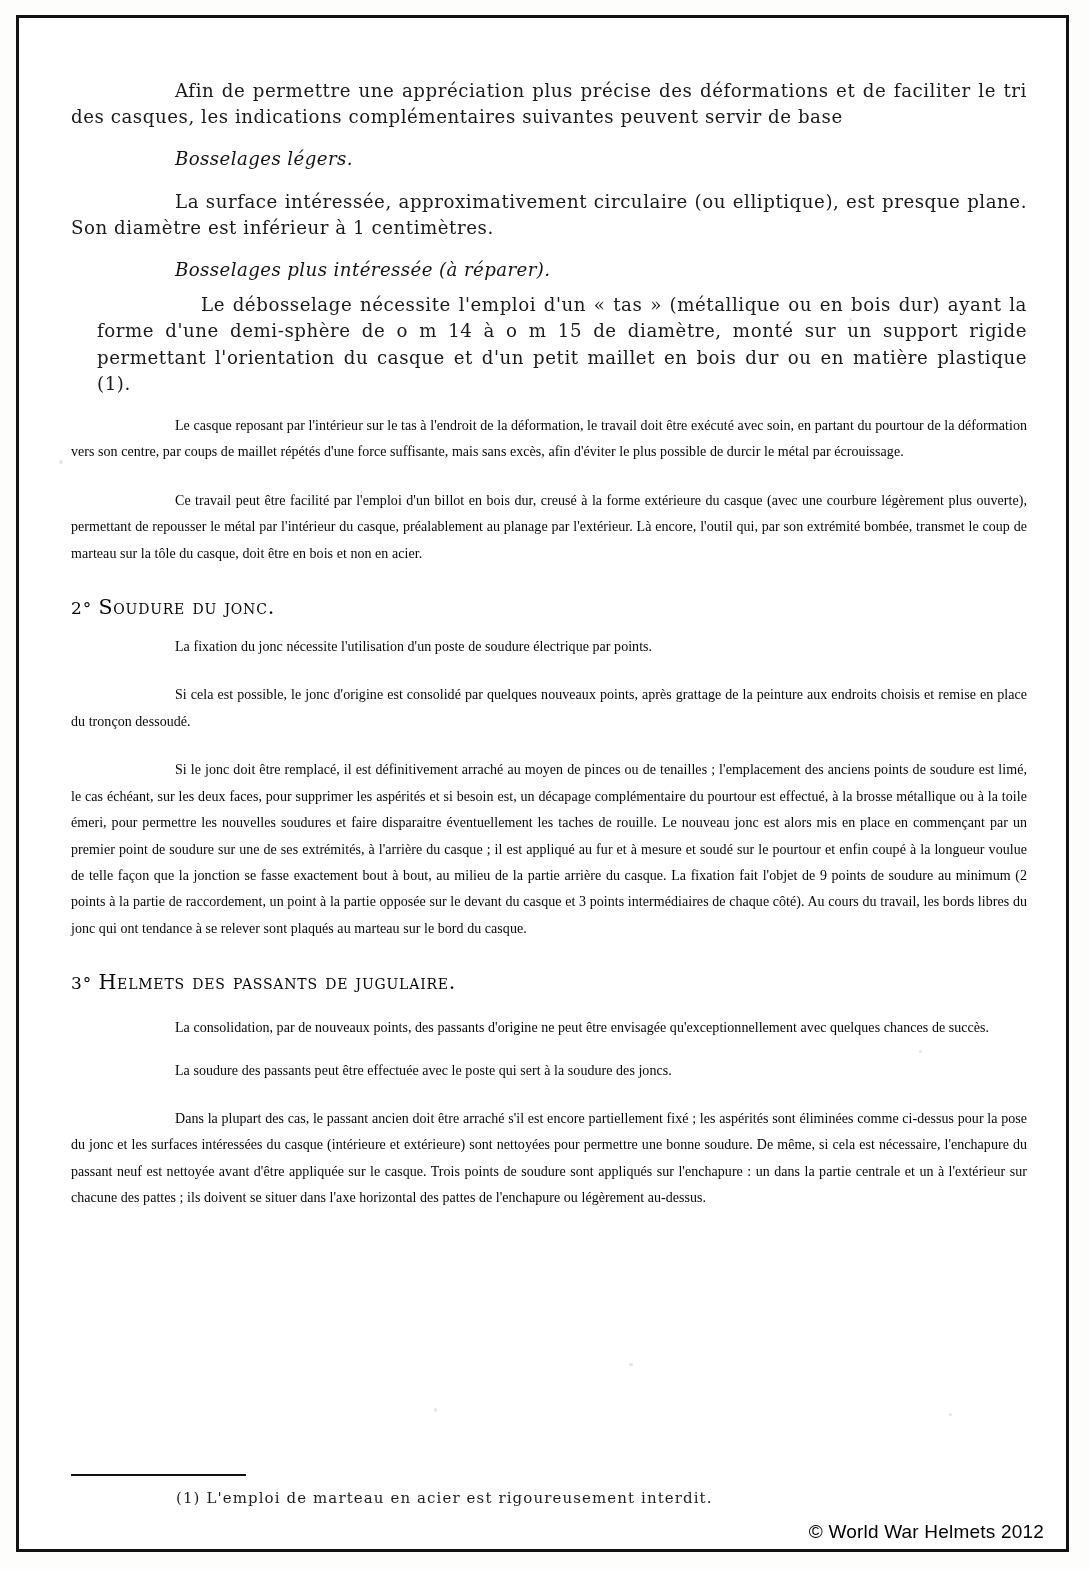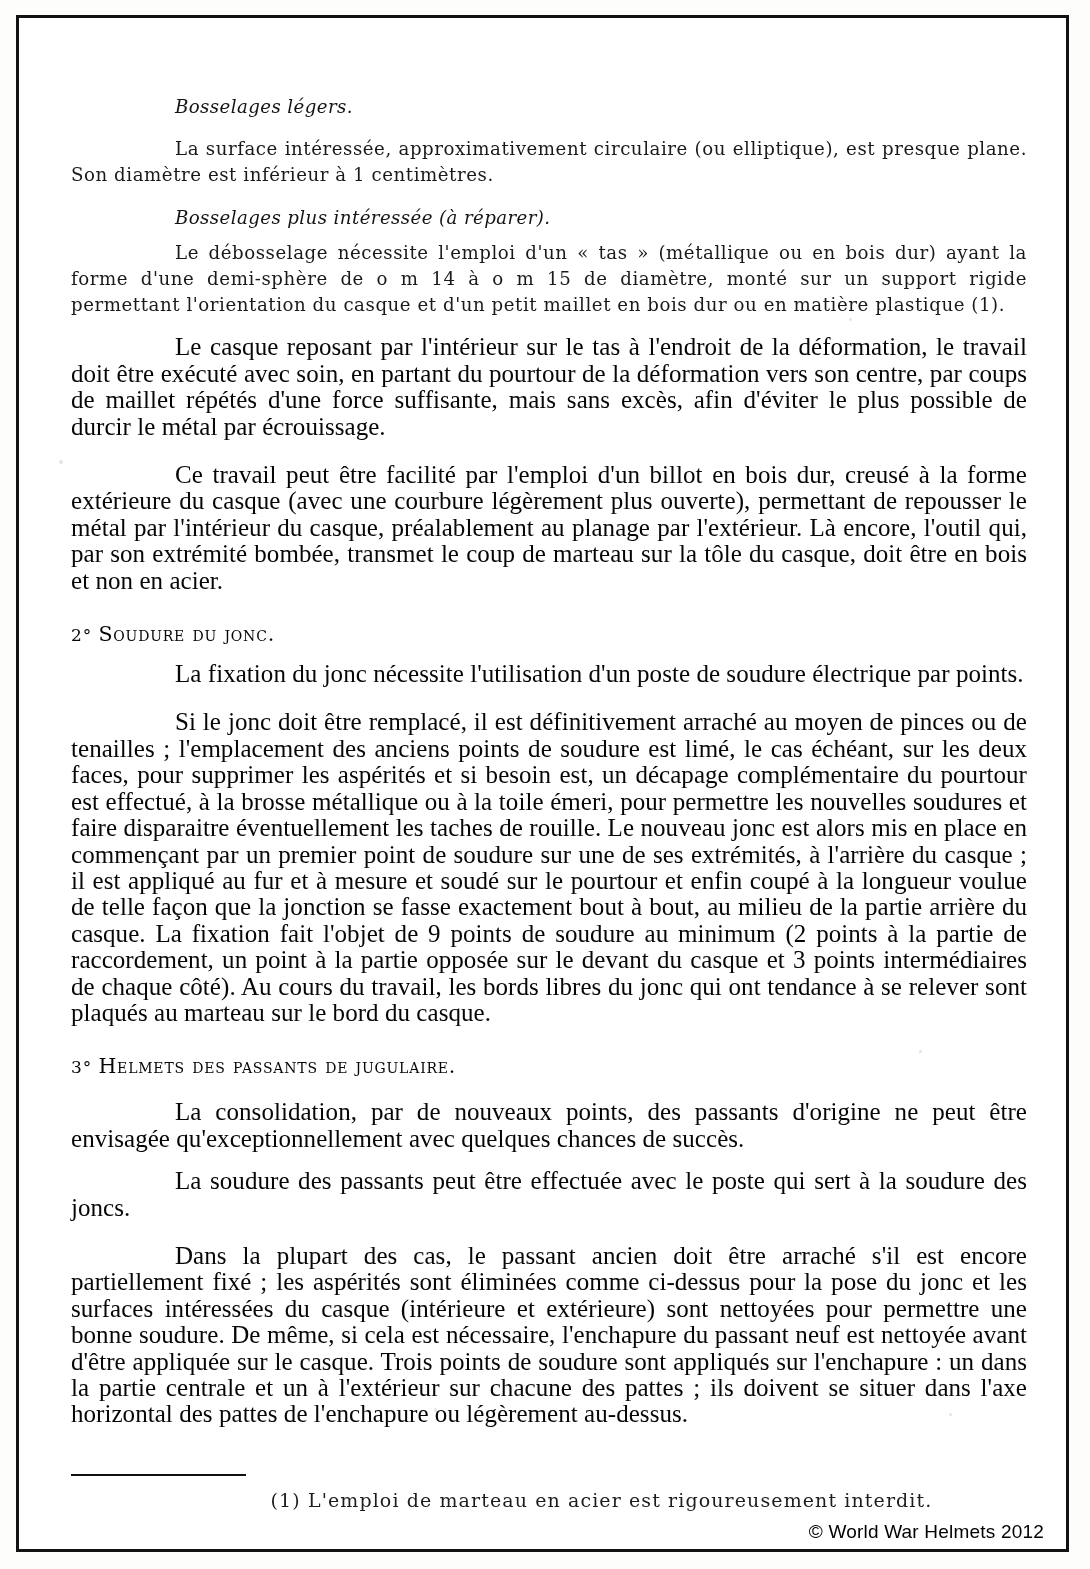--- a/index.html
+++ b/index.html
@@ -66,29 +66,29 @@
     font-family: "DejaVu Serif", "Liberation Serif", serif;
     font-size: 18.2px;
     letter-spacing: 0.25px;
     line-height: 26.2px;
     color: #141414;
   }
 
   
   .dense {
     font-family: "Liberation Serif", "DejaVu Serif", serif;
-    font-size: 25px;
+    font-size: 14px;
     letter-spacing: 0.05px;
     line-height: 26.4px;
     color: #060606;
   }
 
   .indent { text-indent: 104px; }
 
-  .gap-s  { margin-top: 9px; }
+  .gap-s  { margin-top: 9px; margin-left: 26px; }
   .gap-m  { margin-top: 16px; }
   .gap-l  { margin-top: 22px; }
   .gap-xl { margin-top: 30px; }
 
   .ital {
     font-style: italic;
     letter-spacing: 0.4px;
   }
 
   
@@ -119,24 +119,24 @@
     width: 175px;
     height: 0;
     border-top: 2.4px solid #111;
   }
   #footnote {
     position: absolute;
     left: 52px;
     top: 1471px;
     width: 956px;
     font-family: "DejaVu Serif", "Liberation Serif", serif;
-    font-size: 19px;
+    font-size: 15px;
     letter-spacing: 1.1px;
     color: #1d1d1d;
-    text-align: center;
+    text-align: left;
     text-indent: 105px;
   }
 
   
   #copyright {
     position: absolute;
     right: 22px;
     bottom: 6px;
     font-family: "Liberation Sans", "DejaVu Sans", sans-serif;
     font-size: 19px;
@@ -162,20 +162,21 @@
 
     <div class="speck" style="left:40px;  top:442px;  width:4px; height:4px;"></div>
     <div class="speck" style="left:830px; top:300px;  width:3px; height:3px;"></div>
     <div class="speck" style="left:610px; top:1345px; width:4px; height:3px;"></div>
     <div class="speck" style="left:415px; top:1390px; width:3px; height:4px;"></div>
     <div class="speck" style="left:900px; top:1032px; width:3px; height:3px;"></div>
     <div class="speck" style="left:930px; top:1395px; width:3px; height:3px;"></div>
 
     <div id="column">
 
+      <p class="light indent">Afin de permettre une appréciation plus précise des déformations et de faciliter le tri des casques, les indications complémentaires suivantes peuvent servir de base</p>
 
       <p class="light-tight ital indent gap-m">Bosselages légers.</p>
 
       <p class="light indent gap-m">La surface intéressée, approximativement circulaire (ou elliptique), est presque plane. Son diamètre est inférieur à 1 centimètres.</p>
 
       <p class="light-tight ital indent gap-m">Bosselages plus intéressée (à réparer).</p>
 
 
       <p class="light indent gap-s">Le débosselage nécessite l'emploi d'un « tas » (métallique ou en bois dur) ayant la forme d'une demi-sphère de o m 14 à o m 15 de diamètre, monté sur un support rigide permettant l'orientation du casque et d'un petit maillet en bois dur ou en matière plastique (1).</p>
 
@@ -183,20 +184,21 @@
 
       <p class="dense indent gap-l">Ce travail peut être facilité par l'emploi d'un billot en bois dur, creusé à la forme extérieure du casque (avec une courbure légèrement plus ouverte), permettant de repousser le métal par l'intérieur du casque, préalablement au planage par l'extérieur. Là encore, l'outil qui, par son extrémité bombée, transmet le coup de marteau sur la tôle du casque, doit être en bois et non en acier.</p>
 
       <p class="heading gap-xl">
         <span class="num">2°</span>
         <span class="sc">Soudure du jonc.</span>
       </p>
 
       <p class="dense indent gap-m">La fixation du jonc nécessite l'utilisation d'un poste de soudure électrique par points.</p>
 
+      <p class="dense indent gap-l">Si cela est possible, le jonc d'origine est consolidé par quelques nouveaux points, après grattage de la peinture aux endroits choisis et remise en place du tronçon dessoudé.</p>
 
       <p class="dense indent gap-l">Si le jonc doit être remplacé, il est définitivement arraché au moyen de pinces ou de tenailles ; l'emplacement des anciens points de soudure est limé, le cas échéant, sur les deux faces, pour supprimer les aspérités et si besoin est, un décapage complémentaire du pourtour est effectué, à la brosse métallique ou à la toile émeri, pour permettre les nouvelles soudures et faire disparaitre éventuellement les taches de rouille. Le nouveau jonc est alors mis en place en commençant par un premier point de soudure sur une de ses extrémités, à l'arrière du casque ; il est appliqué au fur et à mesure et soudé sur le pourtour et enfin coupé à la longueur voulue de telle façon que la jonction se fasse exactement bout à bout, au milieu de la partie arrière du casque. La fixation fait l'objet de 9 points de soudure au minimum (2 points à la partie de raccordement, un point à la partie opposée sur le devant du casque et 3 points intermédiaires de chaque côté). Au cours du travail, les bords libres du jonc qui ont tendance à se relever sont plaqués au marteau sur le bord du casque.</p>
 
       <p class="heading gap-xl">
         <span class="num">3°</span>
         <span class="sc">Helmets des passants de jugulaire.</span>
       </p>
 
       <p class="dense indent gap-l">La consolidation, par de nouveaux points, des passants d'origine ne peut être envisagée qu'exceptionnellement avec quelques chances de succès.</p>
 

